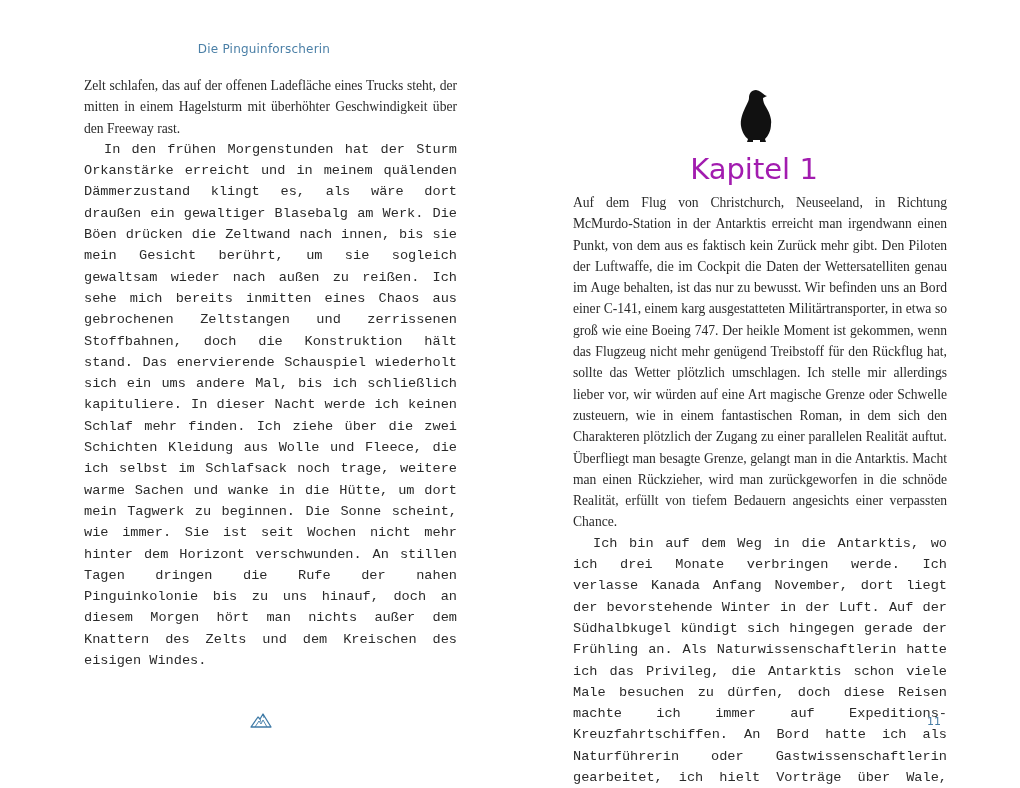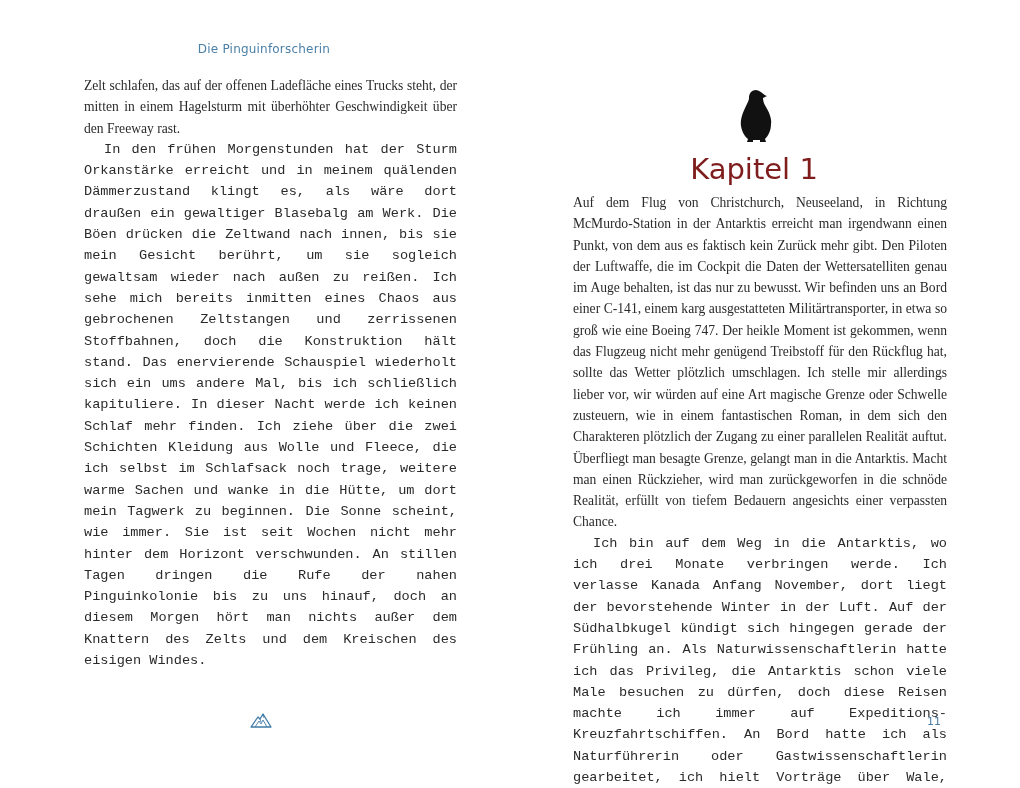--- a/index.html
+++ b/index.html
@@ -16,21 +16,21 @@
     font-family: "Liberation Serif", serif; font-size: 13.6px; line-height: 21.3px;
     color: #2a2a2a; text-align: justify; margin-left: 6px;
   }
   .body-text p { margin: 0; }
   .body-text p.indent { text-indent: 20px; font-family: Liberation Mono, monospace; }
   .left-text { top: 75px; }
   .right-text { top: 192px; left: 57px; width: 374px; }
   .penguin { position: absolute; left: 228px; top: 88px; width: 36px; height: 56px; }
   .chapter-title {
     position: absolute; top: 152px; left: 57px; width: 374px; text-align: center;
-    font-family: "DejaVu Sans", sans-serif; font-size: 29px; color: #7f1d1d; font-weight: normal;
+    font-family: "DejaVu Sans", sans-serif; font-size: 29px; color: #a21caf; font-weight: normal;
   }
   .mountain { position: absolute; left: 250px; top: 712px; width: 22px; height: 16px; }
   .page-number {
     position: absolute; top: 715px; left: 57px; width: 374px; text-align: right;
     font-family: "DejaVu Sans", sans-serif; font-size: 11px; color: #4a7fa6;
   }
 </style>
 </head>
 <body>
 

